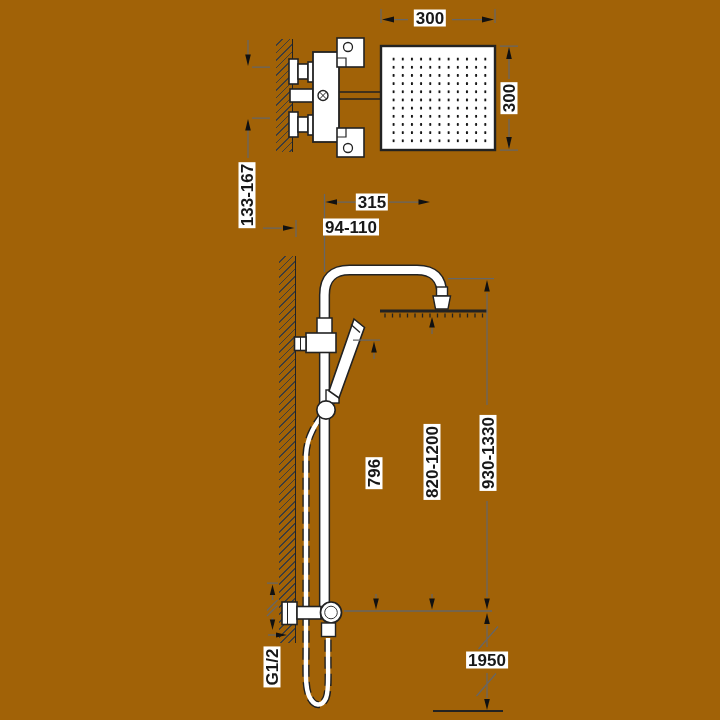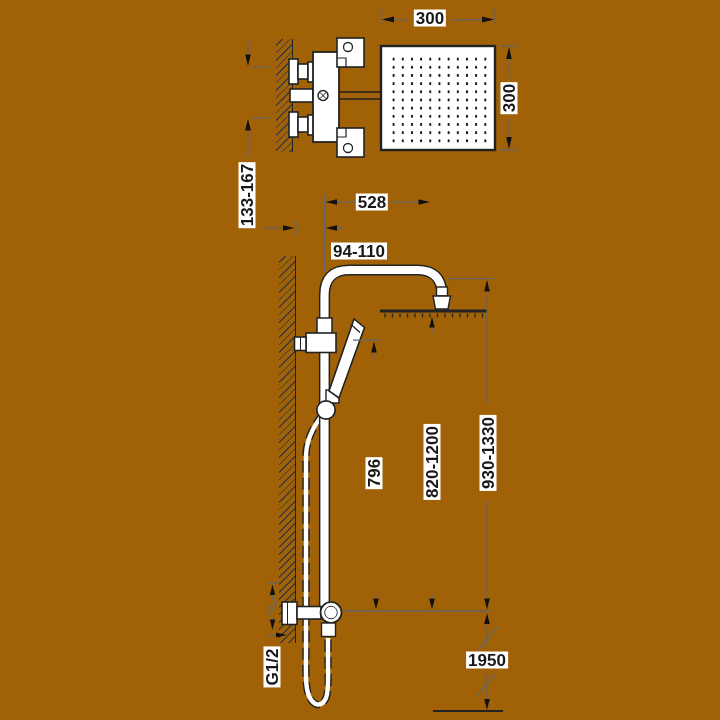--- a/index.html
+++ b/index.html
@@ -155,21 +155,21 @@
       <polygon points="266.5,624 263.8,613.5 269.2,613.5"></polygon>
       <polygon points="281,629 270,626.4 270,631.6"></polygon>
     </g>
   </svg>
 
   <div class="nozzle-grid"></div>
 
   <div class="dim-label" style="left:424px;top:12px;">300</div>
   <div class="dim-label vert" style="left:503px;top:92px;">300</div>
   <div class="dim-label vert" style="left:241px;top:189px;">133-167</div>
-  <div class="dim-label" style="left:366px;top:196px;">528</div>
-  <div class="dim-label" style="left:353px;top:221px;margin-top:24px;">94-110</div>
+  <div class="dim-label" style="left:366px;top:196px;">315</div>
+  <div class="dim-label" style="left:345px;top:221px;">94-110</div>
   <div class="dim-label vert" style="left:368px;top:467px;">796</div>
   <div class="dim-label vert" style="left:426px;top:456px;">820-1200</div>
   <div class="dim-label vert" style="left:482px;top:447px;">930-1330</div>
   <div class="dim-label" style="left:481px;top:654px;">1950</div>
   <div class="dim-label vert" style="left:266px;top:661px;">G1/2</div>
 
 </div>
 
 </body></html>

